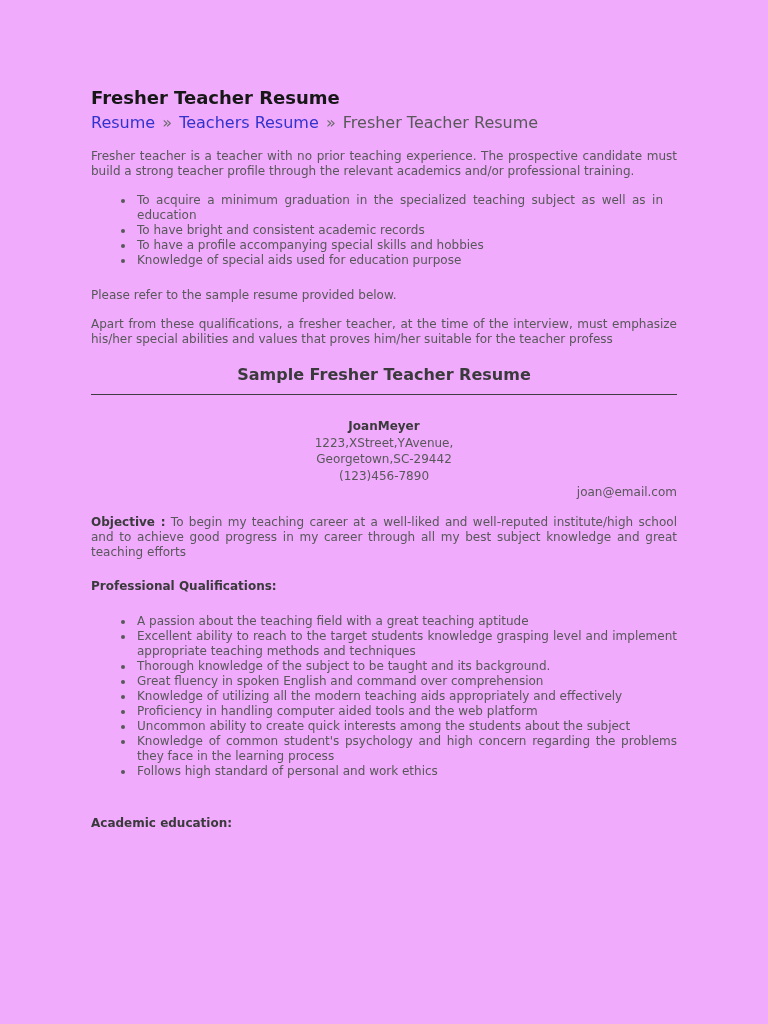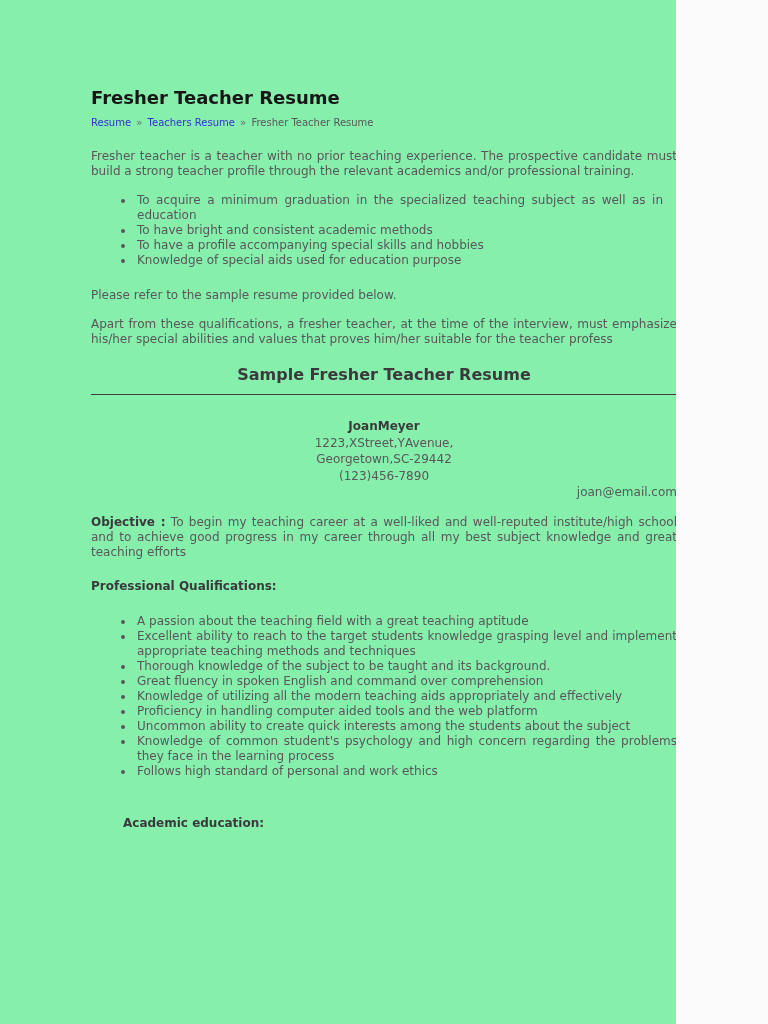--- a/index.html
+++ b/index.html
@@ -3,43 +3,43 @@
 <meta charset="utf-8">
 <style>
   * { box-sizing: border-box; }
   html, body { margin: 0; padding: 0; }
   body {
     background: #fbfbfb;
     font-family: "DejaVu Sans", "Liberation Sans", sans-serif;
   }
   .page {
     position: relative;
-    width: 676px;
+    width: 768px;
     height: 1024px;
-    background: #86efac;
+    background: #f0abfc;
     overflow: hidden;
   }
   .content {
     position: absolute;
     left: 91px;
     top: 86px;
     width: 586px;
     color: #58585a;
     font-size: 12px;
     line-height: 15px;
   }
   .title {
     font-size: 18px;
     line-height: 23px;
     font-weight: bold;
     color: #171717;
     margin: 0 0 6px 0;
   }
   .breadcrumb {
-    font-size: 10px;
+    font-size: 16px;
     margin: 0 0 19px 0;
     color: #58585a;
   }
   .breadcrumb .crumb-link {
     color: #3232cd;
     text-decoration: none;
     cursor: pointer;
   }
   .breadcrumb .sep { color: #6b6b6d; padding: 0 2px; }
   .para {
@@ -78,21 +78,21 @@
   .contact-line.single { justify-content: flex-end; }
   .bold-dark { font-weight: bold; color: #3a3a3c; }
   .objective { text-align: justify; margin: 0 0 15px 0; }
   .objective .obj-label { font-weight: bold; color: #3a3a3c; }
   .section-heading {
     font-weight: bold;
     color: #3a3a3c;
     margin: 19px 0 0 0;
   }
   ul.quals { margin: 20px 0 0 0; }
-  .academic-heading { margin-top: 37px; margin-left: 32px; }
+  .academic-heading { margin-top: 37px; }
 </style>
 </head>
 <body>
 
 <div class="page">
   <div class="content">
 
     <h1 class="title">Fresher Teacher Resume</h1>
 
     <div class="breadcrumb">
@@ -101,21 +101,21 @@
       <a class="crumb-link">Teachers Resume</a>
       <span class="sep">»</span>
       <span>Fresher Teacher Resume</span>
     </div>
 
     <p class="para">Fresher teacher is a teacher with no prior teaching experience. The prospective candidate must build a strong teacher profile through the relevant academics and/or professional training.</p>
 
 
     <ul class="doc-list">
       <li>To acquire a minimum graduation in the specialized teaching subject as well as in education</li>
-      <li>To have bright and consistent academic methods</li>
+      <li>To have bright and consistent academic records</li>
       <li>To have a profile accompanying special skills and hobbies</li>
       <li>Knowledge of special aids used for education purpose</li>
     </ul>
 
     <p class="para">Please refer to the sample resume provided below.</p>
 
     <p class="para">Apart from these qualifications, a fresher teacher, at the time of the interview, must emphasize his/her special abilities and values that proves him/her suitable for the teacher profess</p>
 
     <div class="sample-heading">Sample Fresher Teacher Resume</div>
 

